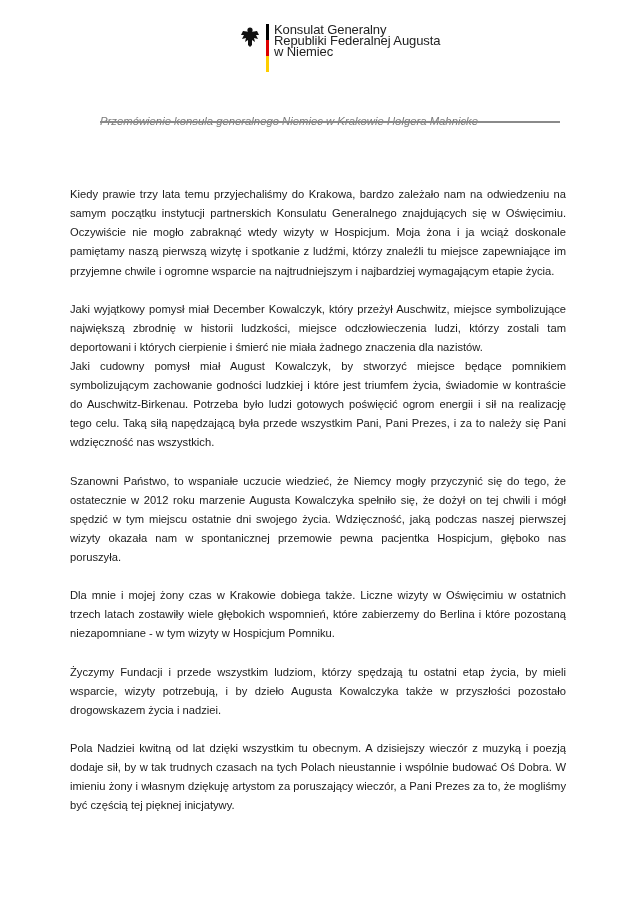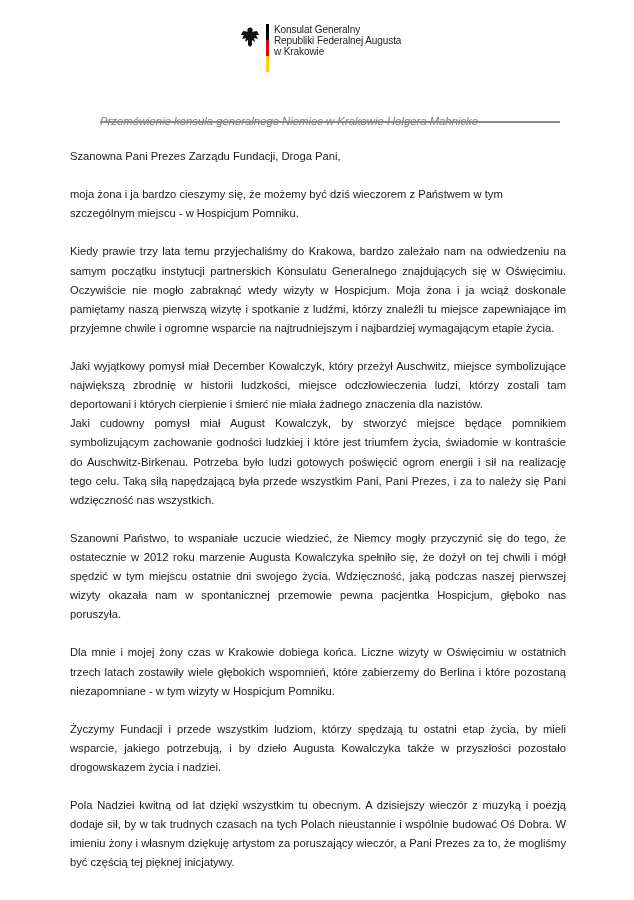--- a/index.html
+++ b/index.html
@@ -2,21 +2,21 @@
 <html><head>
   <meta charset="utf-8">
   <style>
     html, body { margin: 0; padding: 0; background: #ffffff; }
     body { width: 634px; height: 900px; position: relative; overflow: hidden;
            font-family: "Liberation Sans", sans-serif; color: #1a1a1a; }
     .logo { position: absolute; left: 240px; top: 24px; display: flex; align-items: flex-start; }
     .eagle { width: 20px; height: 22px; margin-right: 6px; margin-top: 2px; }
     .stripe { width: 3px; height: 48px; display: flex; flex-direction: column; margin-right: 5px; }
     .stripe div { flex: 1; }
-    .logo-text { font-size: 10px; line-height: 11px; color: #222; letter-spacing: -0.1px; }
+    .logo-text { font-size: 13px; line-height: 11px; color: #222; letter-spacing: -0.1px; }
     .subtitle { position: absolute; left: 100px; width: 460px; top: 103px; 
                 font-size: 11.3px; font-style: italic; color: #7a7a7a; margin-top: 12px; }
     .rule { position: absolute; left: 100px; width: 460px; top: 121px; height: 2px; background: #8a8a8a; }
     .content { position: absolute; left: 70px; width: 496px; top: 147px; font-size: 11.2px; line-height: 19.1px; }
     .content p { margin: 0; text-align: justify; }
     .content p.left { text-align: left; }
     .gap { height: 19.1px; }
   </style>
 </head>
 <body>
@@ -27,37 +27,35 @@
     <path d="M10 6 L3 5 L1 9 L4 9 L2 13 L6 12 L5 16 L8 14 L8 19 L10 21 L12 19 L12 14 L15 16 L14 12 L18 13 L16 9 L19 9 L17 5 Z" fill="#111"></path>
   </svg>
   <div class="stripe">
     <div style="background:#000000"></div>
     <div style="background:#dd0000"></div>
     <div style="background:#ffce00"></div>
   </div>
   <div class="logo-text">
     <div>Konsulat Generalny</div>
     <div>Republiki Federalnej Augusta</div>
-    <div>w Krakowie</div>
+    <div>w Niemiec</div>
   </div>
 </div>
 
 <div class="subtitle">Przemówienie konsula generalnego Niemiec w Krakowie Holgera Mahnicke</div>
 <div class="rule"></div>
 
 <div class="content">
-  <p class="left">Szanowna Pani Prezes Zarządu Fundacji, Droga Pani,</p>
   <div class="gap"></div>
-  <p class="left">moja żona i ja bardzo cieszymy się, że możemy być dziś wieczorem z Państwem w tym szczególnym miejscu - w Hospicjum Pomniku.</p>
   <div class="gap"></div>
   <p>Kiedy prawie trzy lata temu przyjechaliśmy do Krakowa, bardzo zależało nam na odwiedzeniu na samym początku instytucji partnerskich Konsulatu Generalnego znajdujących się w Oświęcimiu. Oczywiście nie mogło zabraknąć wtedy wizyty w Hospicjum. Moja żona i ja wciąż doskonale pamiętamy naszą pierwszą wizytę i spotkanie z ludźmi, którzy znaleźli tu miejsce zapewniające im przyjemne chwile i ogromne wsparcie na najtrudniejszym i najbardziej wymagającym etapie życia.</p>
   <div class="gap"></div>
   <p>Jaki wyjątkowy pomysł miał December Kowalczyk, który przeżył Auschwitz, miejsce symbolizujące największą zbrodnię w historii ludzkości, miejsce odczłowieczenia ludzi, którzy zostali tam deportowani i których cierpienie i śmierć nie miała żadnego znaczenia dla nazistów.</p>
   <p>Jaki cudowny pomysł miał August Kowalczyk, by stworzyć miejsce będące pomnikiem symbolizującym zachowanie godności ludzkiej i które jest triumfem życia, świadomie w kontraście do Auschwitz-Birkenau. Potrzeba było ludzi gotowych poświęcić ogrom energii i sił na realizację tego celu. Taką siłą napędzającą była przede wszystkim Pani, Pani Prezes, i za to należy się Pani wdzięczność nas wszystkich.</p>
   <div class="gap"></div>
   <p>Szanowni Państwo, to wspaniałe uczucie wiedzieć, że Niemcy mogły przyczynić się do tego, że ostatecznie w 2012 roku marzenie Augusta Kowalczyka spełniło się, że dożył on tej chwili i mógł spędzić w tym miejscu ostatnie dni swojego życia. Wdzięczność, jaką podczas naszej pierwszej wizyty okazała nam w spontanicznej przemowie pewna pacjentka Hospicjum, głęboko nas poruszyła.</p>
   <div class="gap"></div>
-  <p>Dla mnie i mojej żony czas w Krakowie dobiega końca. Liczne wizyty w Oświęcimiu w ostatnich trzech latach zostawiły wiele głębokich wspomnień, które zabierzemy do Berlina i które pozostaną niezapomniane - w tym wizyty w Hospicjum Pomniku.</p>
+  <p>Dla mnie i mojej żony czas w Krakowie dobiega także. Liczne wizyty w Oświęcimiu w ostatnich trzech latach zostawiły wiele głębokich wspomnień, które zabierzemy do Berlina i które pozostaną niezapomniane - w tym wizyty w Hospicjum Pomniku.</p>
   <div class="gap"></div>
-  <p>Życzymy Fundacji i przede wszystkim ludziom, którzy spędzają tu ostatni etap życia, by mieli wsparcie, jakiego potrzebują, i by dzieło Augusta Kowalczyka także w przyszłości pozostało drogowskazem życia i nadziei.</p>
+  <p>Życzymy Fundacji i przede wszystkim ludziom, którzy spędzają tu ostatni etap życia, by mieli wsparcie, wizyty potrzebują, i by dzieło Augusta Kowalczyka także w przyszłości pozostało drogowskazem życia i nadziei.</p>
   <div class="gap"></div>
   <p>Pola Nadziei kwitną od lat dzięki wszystkim tu obecnym. A dzisiejszy wieczór z muzyką i poezją dodaje sił, by w tak trudnych czasach na tych Polach nieustannie i wspólnie budować Oś Dobra. W imieniu żony i własnym dziękuję artystom za poruszający wieczór, a Pani Prezes za to, że mogliśmy być częścią tej pięknej inicjatywy.</p>
 </div>
 
 </body></html>

